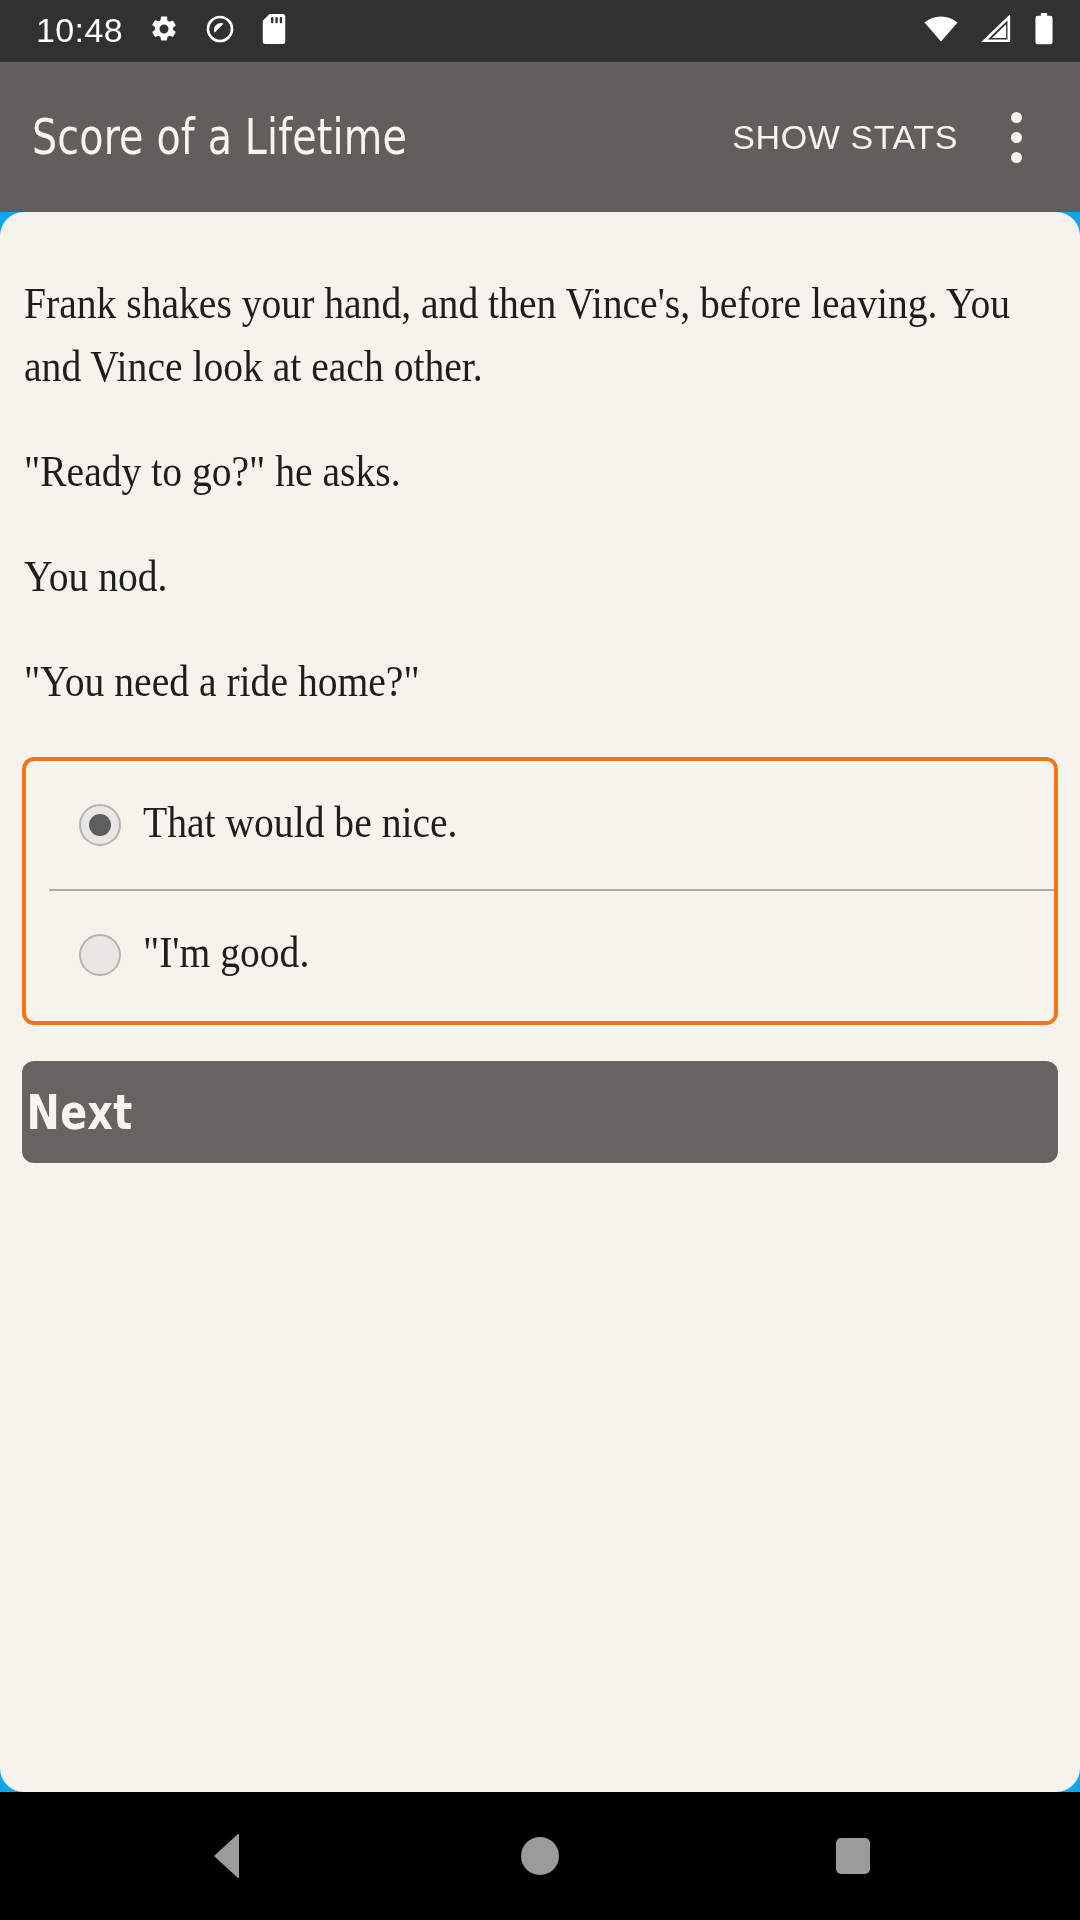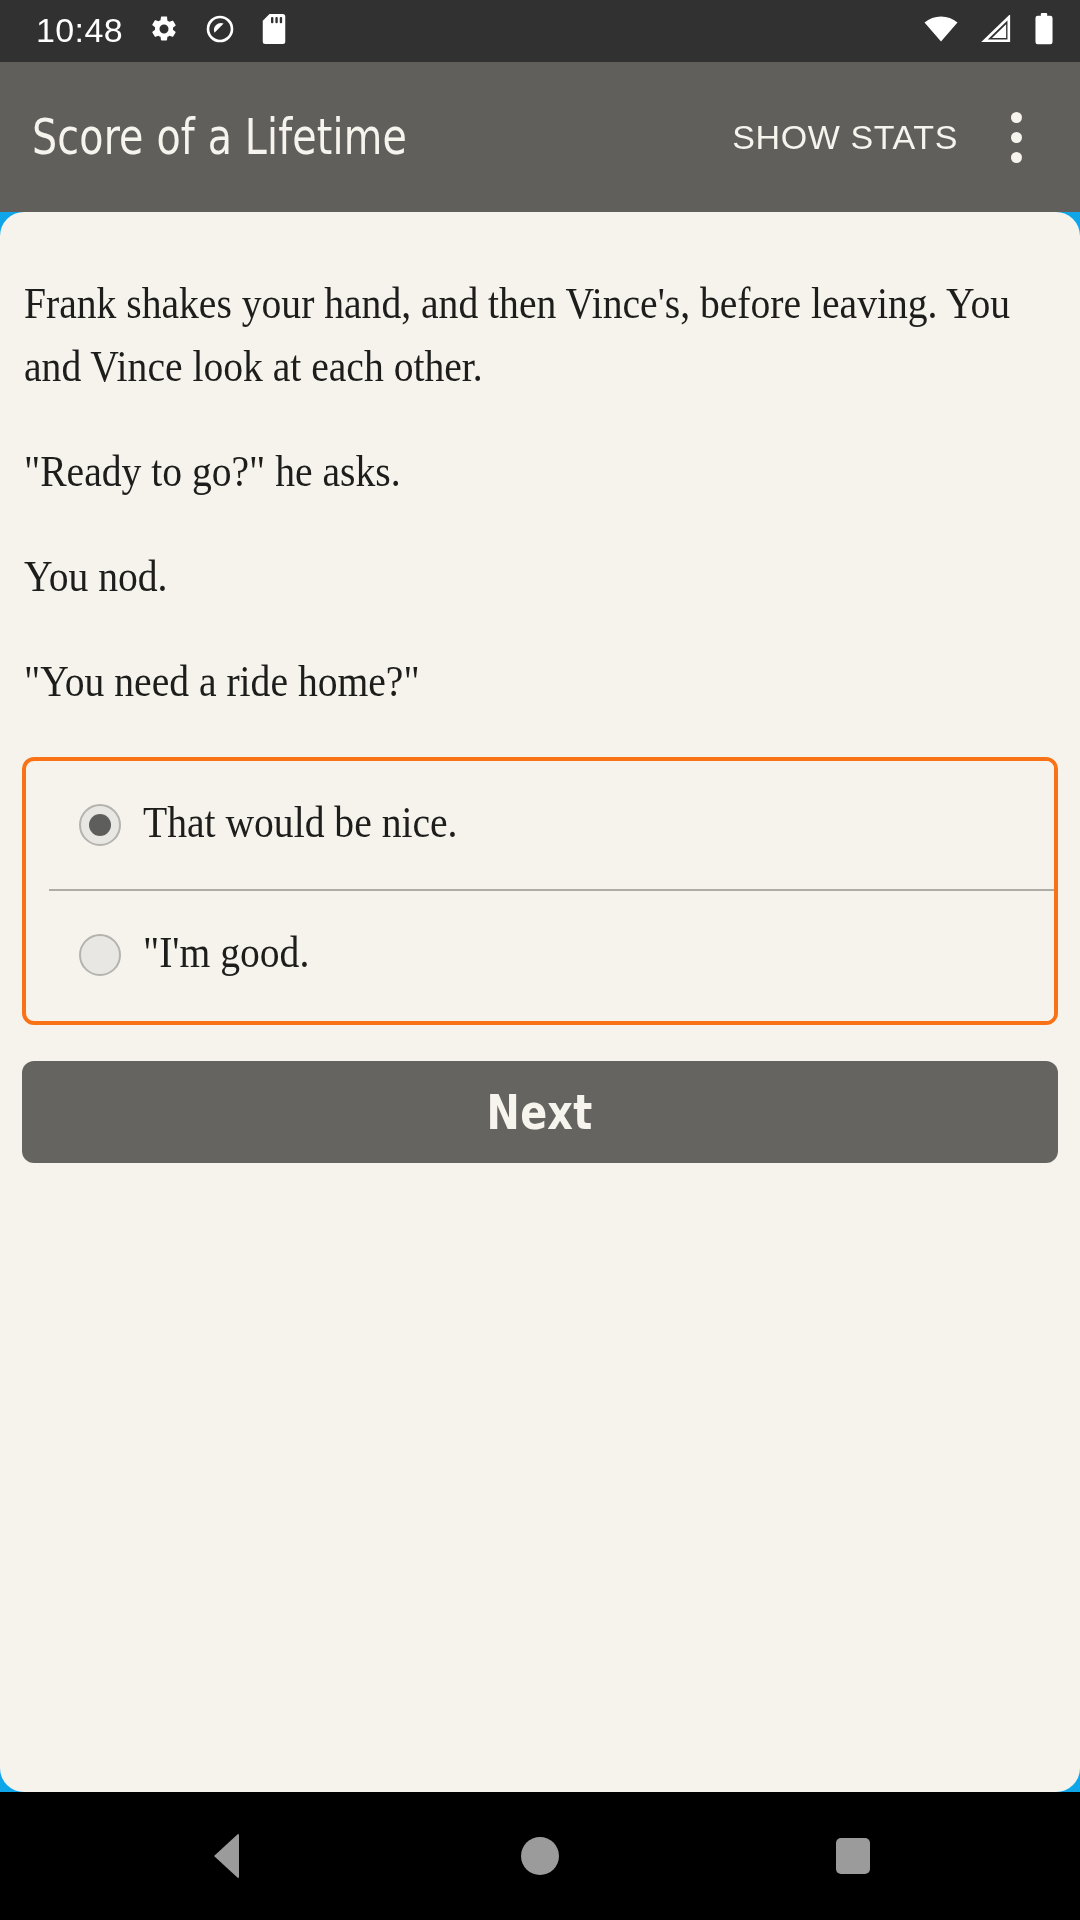--- a/index.html
+++ b/index.html
@@ -189,21 +189,21 @@
   }
 
   
   .next-button {
     margin-top:36px;
     height:102px;
     border-radius:12px;
     background:#656460;
     display:flex;
     align-items:center;
-    justify-content:center;
+    justify-content:flex-start;
   }
   .next-button span {
     font-family:"Liberation Sans Narrow","DejaVu Sans Condensed","Liberation Sans", sans-serif;
     font-size:48px;
     line-height:52px;
     font-weight:700;
     color:#f7f4ee;
     letter-spacing:0.3px;
     transform:scaleX(0.92);
   }

